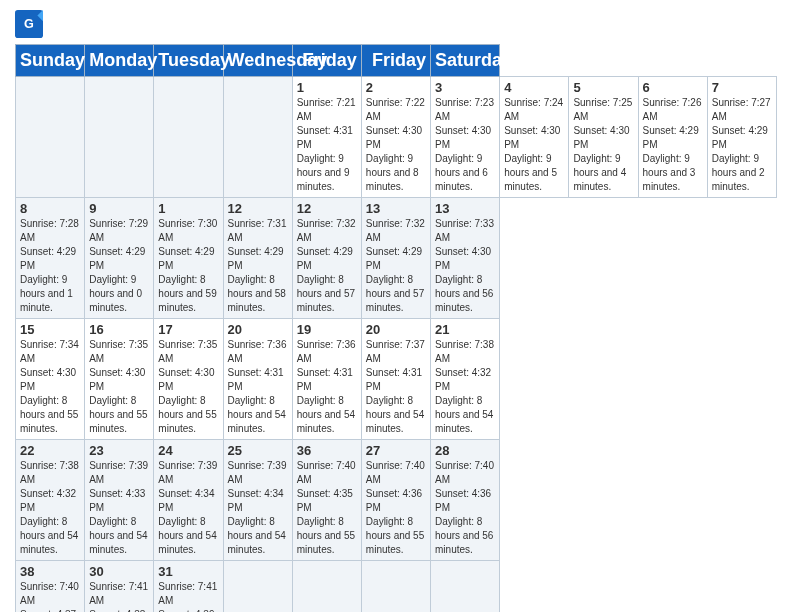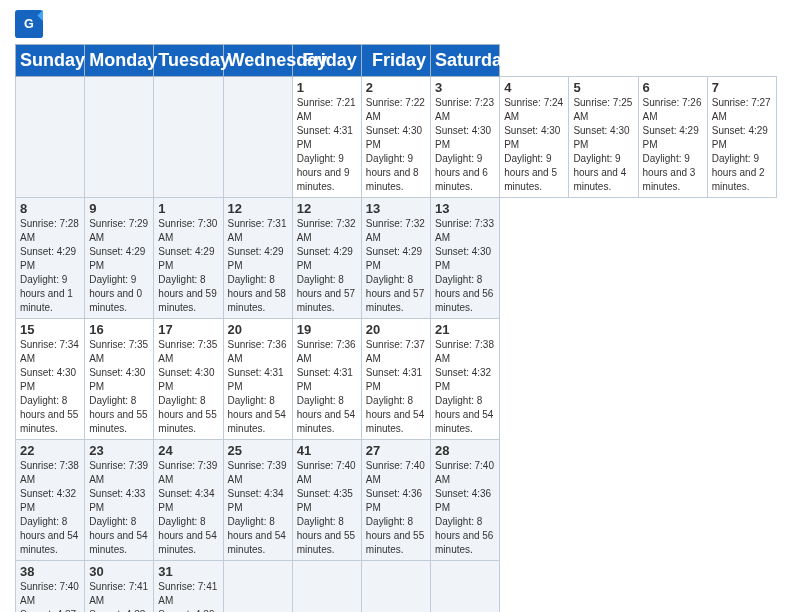--- a/index.html
+++ b/index.html
@@ -235,21 +235,21 @@
           </td>
           <td>
             <span class="day-number">24</span>
             <div class="day-info">Sunrise: 7:39 AM<br>Sunset: 4:34 PM<br>Daylight: 8 hours and 54 minutes.</div>
           </td>
           <td>
             <span class="day-number">25</span>
             <div class="day-info">Sunrise: 7:39 AM<br>Sunset: 4:34 PM<br>Daylight: 8 hours and 54 minutes.</div>
           </td>
           <td>
-            <span class="day-number">41</span>
+            <span class="day-number">36</span>
             <div class="day-info">Sunrise: 7:40 AM<br>Sunset: 4:35 PM<br>Daylight: 8 hours and 55 minutes.</div>
           </td>
           <td>
             <span class="day-number">27</span>
             <div class="day-info">Sunrise: 7:40 AM<br>Sunset: 4:36 PM<br>Daylight: 8 hours and 55 minutes.</div>
           </td>
           <td>
             <span class="day-number">28</span>
             <div class="day-info">Sunrise: 7:40 AM<br>Sunset: 4:36 PM<br>Daylight: 8 hours and 56 minutes.</div>
           </td>

